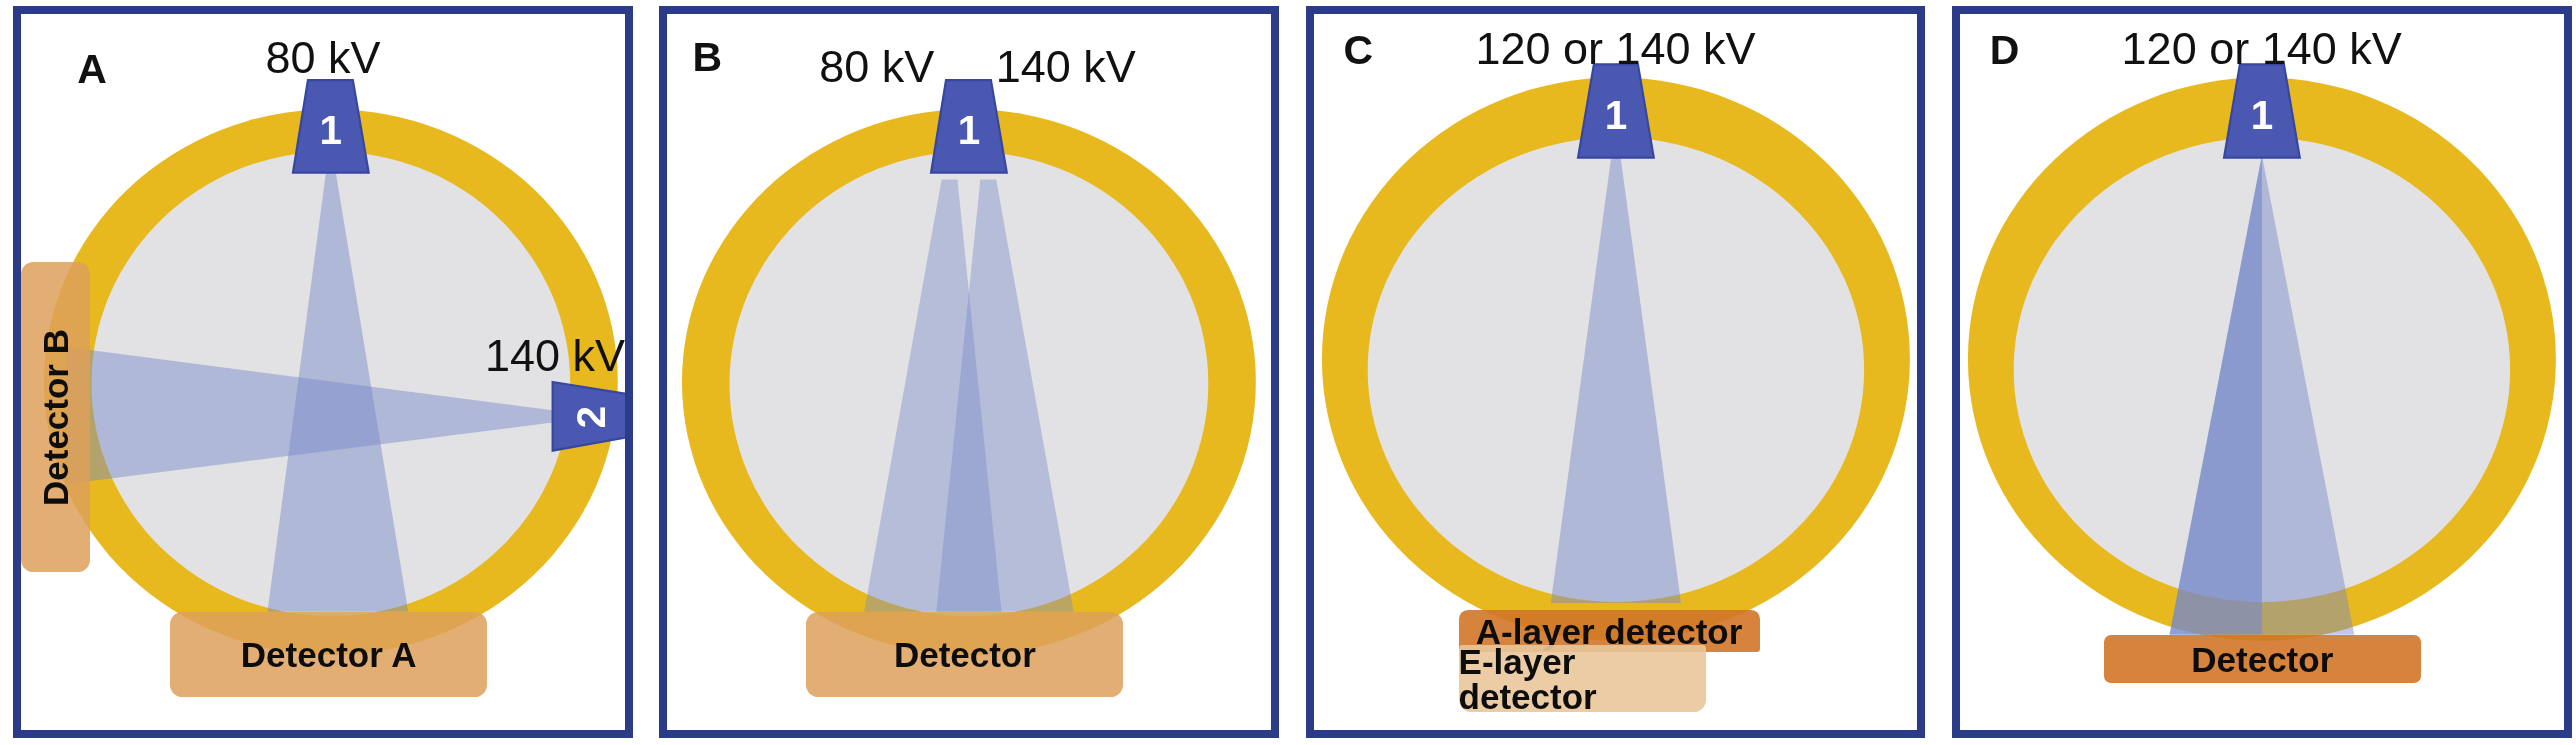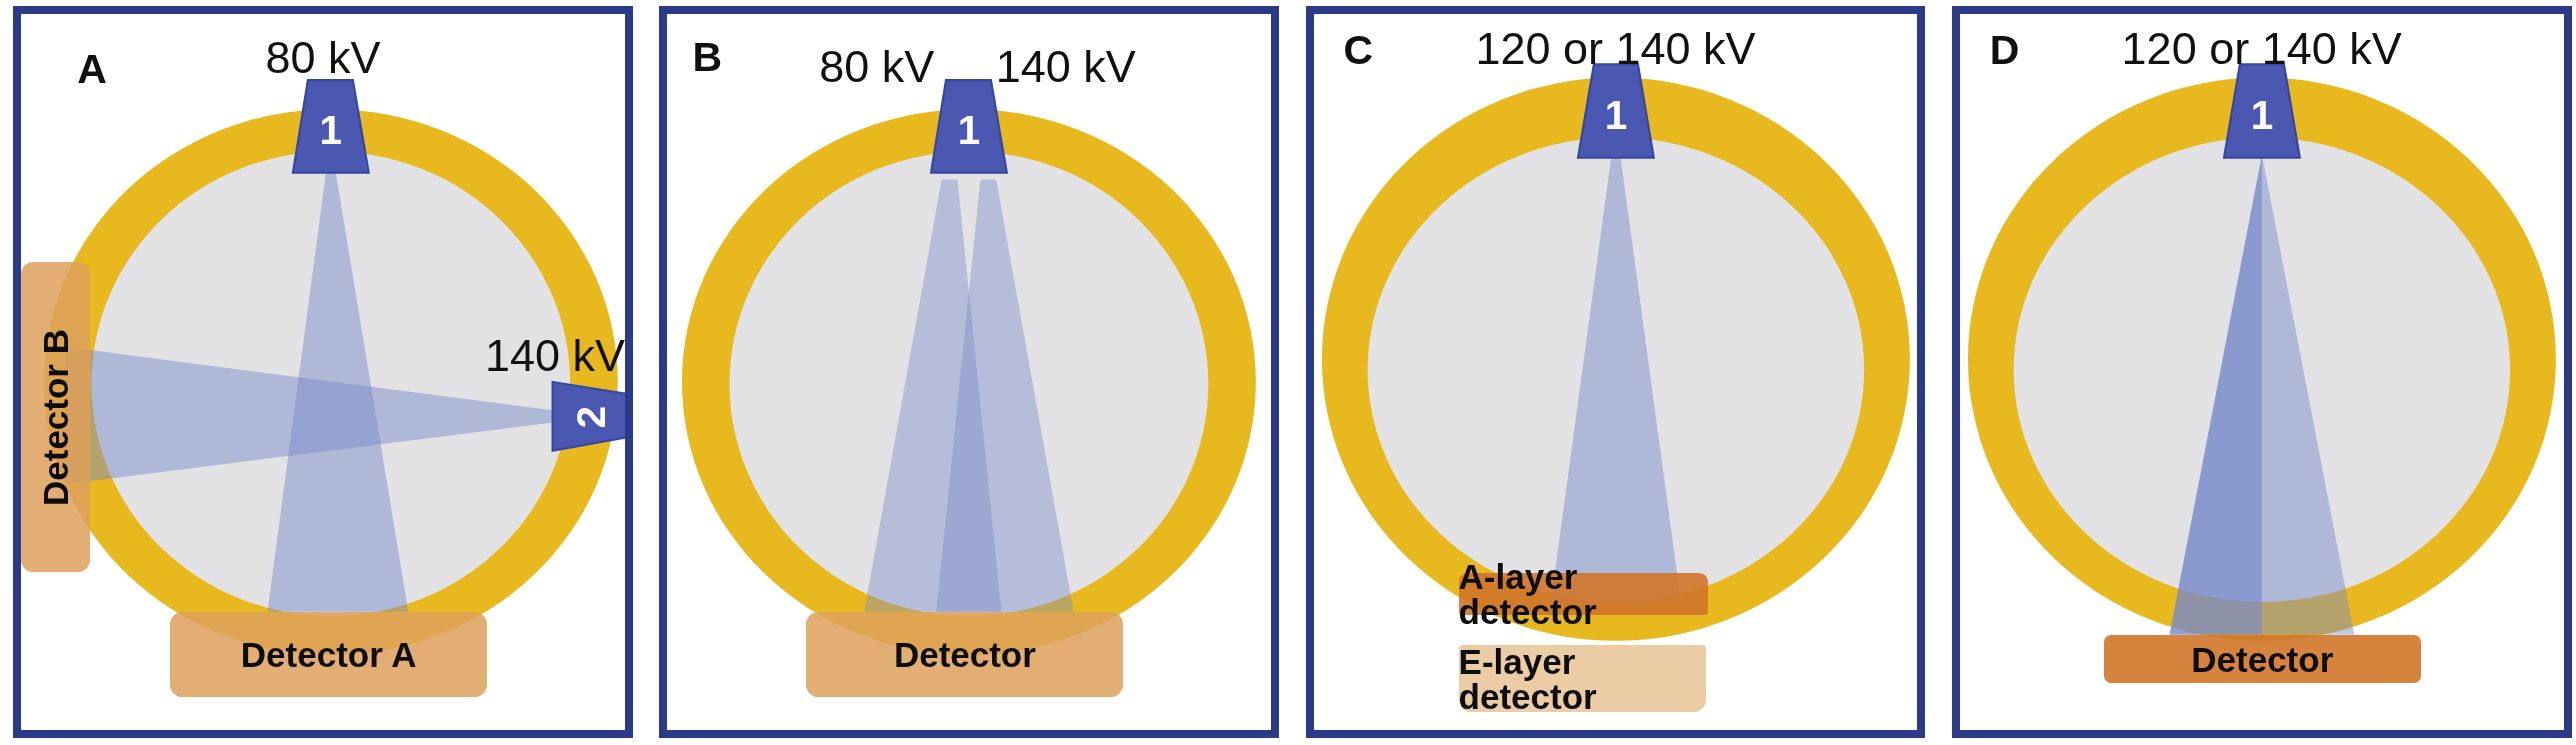--- a/index.html
+++ b/index.html
@@ -71,21 +71,21 @@
   <section class="panel">
     <svg class="gantry" viewBox="0 0 686 813" preserveAspectRatio="xMidYMid meet">
       <ellipse class="ring" cx="343" cy="392" rx="334" ry="320"></ellipse>
       <ellipse class="bore" cx="343" cy="404" rx="282" ry="264"></ellipse>
       <polygon class="beam" points="338,160 348,160 417,669 269,669"></polygon>
       <path class="tube" d="M318,57 L368,57 L386,163 L300,163 Z"></path>
       <text class="tube-num" x="343" y="130">1</text>
     </svg>
     <div class="letter" style="left:30px;top:16px">C</div>
     <div class="kv kv-center" style="top:12.3px">120 or 140 kV</div>
-    <div class="detector det-orange" style="left:145px;top:559px;width:249px;height:42px">A-layer detector</div>
+    <div class="detector det-orange" style="left:145px;top:596px;width:301px;height:42px">A-layer detector</div>
     <div class="detector det-light" style="left:145px;top:631px;width:247px;height:67px">E-layer detector</div>
   </section>
 
   <section class="panel">
     <svg class="gantry" viewBox="0 0 686 813" preserveAspectRatio="xMidYMid meet">
       <ellipse class="ring" cx="343" cy="392" rx="334" ry="320"></ellipse>
       <ellipse class="bore" cx="343" cy="404" rx="282" ry="264"></ellipse>
       <polygon class="beam beam-dark" points="343,160 238,705 343,705"></polygon>
       <polygon class="beam" points="343,160 343,705 448,705"></polygon>
       <path class="tube" d="M318,57 L368,57 L386,163 L300,163 Z"></path>

